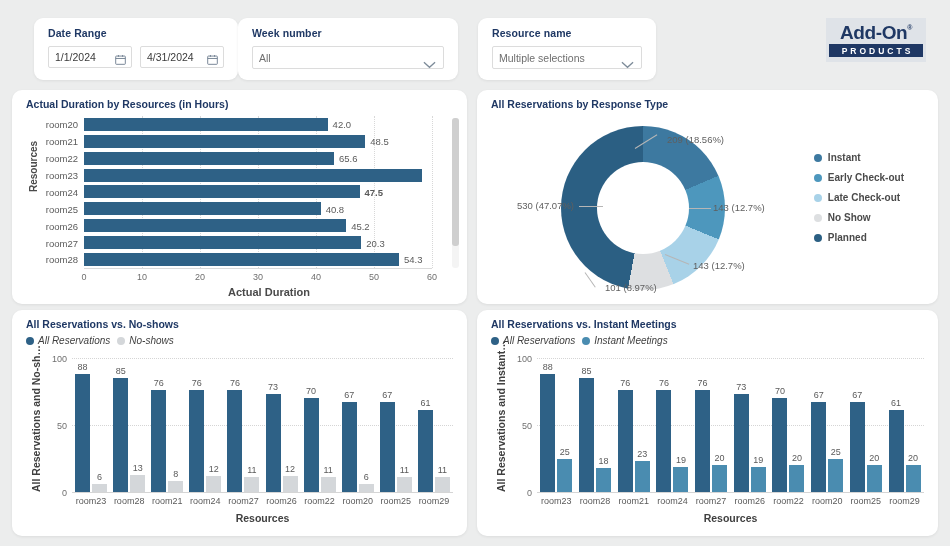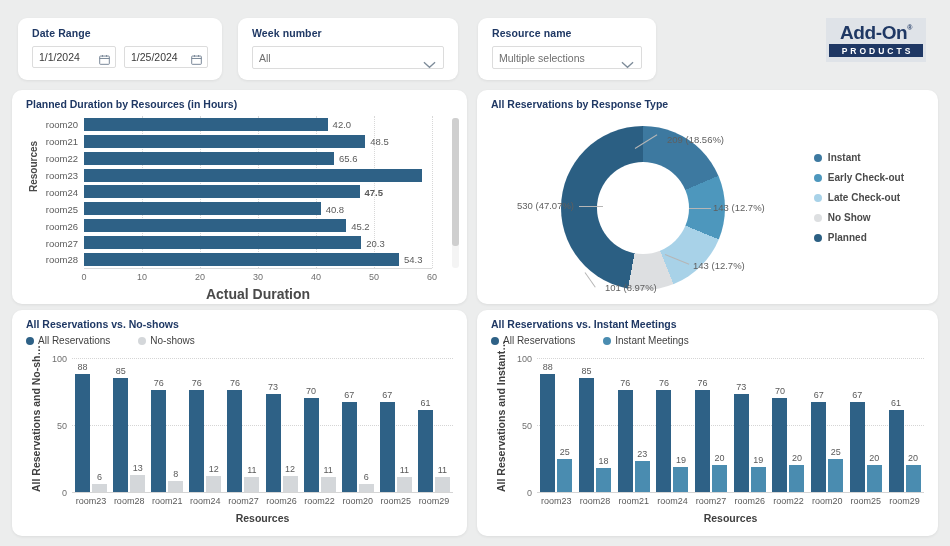--- a/index.html
+++ b/index.html
@@ -11,21 +11,21 @@
   }
   .page { position: relative; width: 950px; height: 546px; }
 
   
   .filter-card {
     position: absolute; top: 18px; height: 62px;
     background: #ffffff; border-radius: 9px;
     box-shadow: 0 1px 3px rgba(0,0,0,.07);
     padding: 9px 14px;
   }
-  #f-date { left: 18px; width: 204px; }
+  #f-date { left: 34px; width: 204px; }
   #f-week { left: 238px; width: 220px; }
   #f-res  { left: 478px; width: 178px; }
 
   .filter-label {
     font-size: 10.5px; font-weight: bold; color: #1f3864;
     letter-spacing: .1px; margin-bottom: 7px;
   }
   .filter-inputs { display: flex; gap: 8px; }
   .date-box {
     position: relative; flex: 1;
@@ -101,22 +101,22 @@
   }
   .hb-axis {
     position: absolute; left: 0; right: 0; top: 100%;
     border-top: 1px solid #dadada;
   }
   .hb-tick {
     position: absolute; top: 3px; transform: translateX(-50%);
     font-size: 9px; color: #6f6f6f;
   }
   .hb-xlabel {
-    position: absolute; left: 72px; width: 348px; top: 196px;
-    text-align: center; font-size: 14px; font-weight: bold; color: #4a4a4a;
+    position: absolute; left: 83px; width: 348px; top: 196px;
+    text-align: center; font-size: 11px; font-weight: bold; color: #4a4a4a;
   }
   .hb-ylabel {
     position: absolute; left: 16px; top: 102px;
     transform: rotate(-90deg); transform-origin: left top;
     font-size: 10px; font-weight: bold; color: #4a4a4a;
   }
   .scrollbar {
     position: absolute; right: 8px; top: 28px; width: 7px; height: 150px;
     background: #f4f4f4; border-radius: 3px;
   }
@@ -135,21 +135,21 @@
   }
   .dlabel { position: absolute; font-size: 9.5px; color: #5f5f5f; white-space: nowrap; }
   .leader { position: absolute; background: #b6b6b6; }
 
   .legend-v { position: absolute; right: 34px; top: 62px; font-weight: bold; }
   .legend-v .item { display: flex; align-items: center; margin-bottom: 9px; }
   .legend-v .dot { width: 8px; height: 8px; border-radius: 50%; margin-right: 6px; }
   .legend-v .lbl { font-size: 10px; color: #4a4a4a; }
 
   
-  .legend-h { position: absolute; left: 14px; top: 25px; display: flex; gap: 28px; }
+  .legend-h { position: absolute; left: 14px; top: 25px; display: flex; gap: 7px; font-style: italic; }
   .legend-h .item { display: flex; align-items: center; }
   .legend-h .dot { width: 8px; height: 8px; border-radius: 50%; margin-right: 4px; }
   .legend-h .lbl { font-size: 10px; color: #3f3f3f; }
 
   .vb-plot { position: absolute; left: 60px; top: 48px; right: 14px; height: 134px; }
   .vb-grid { position: absolute; left: 0; right: 0; border-top: 1px dotted #d5d5d5; }
   .vb-groups {
     position: absolute; inset: 0; display: flex;
     align-items: flex-end; justify-content: space-around;
   }
@@ -195,21 +195,21 @@
         <span class="cal-ico">
           <svg width="11" height="11" viewBox="0 0 16 16">
               <rect x="1" y="3" width="14" height="12" rx="1" fill="none" stroke="#6b7a8c" stroke-width="1.3"></rect>
               <line x1="1" y1="6.5" x2="15" y2="6.5" stroke="#6b7a8c" stroke-width="1.3"></line>
               <line x1="5" y1="1.5" x2="5" y2="4" stroke="#6b7a8c" stroke-width="1.3"></line>
               <line x1="11" y1="1.5" x2="11" y2="4" stroke="#6b7a8c" stroke-width="1.3"></line>
             </svg>
         </span>
       </div>
       <div class="date-box">
-        <span class="val">1/25/2024</span>
+        <span class="val">4/31/2024</span>
         <span class="cal-ico">
           <svg width="11" height="11" viewBox="0 0 16 16">
               <rect x="1" y="3" width="14" height="12" rx="1" fill="none" stroke="#6b7a8c" stroke-width="1.3"></rect>
               <line x1="1" y1="6.5" x2="15" y2="6.5" stroke="#6b7a8c" stroke-width="1.3"></line>
               <line x1="5" y1="1.5" x2="5" y2="4" stroke="#6b7a8c" stroke-width="1.3"></line>
               <line x1="11" y1="1.5" x2="11" y2="4" stroke="#6b7a8c" stroke-width="1.3"></line>
             </svg>
         </span>
       </div>
     </div>
@@ -242,21 +242,21 @@
   <div class="logo">
     <div class="logo-top">
       <span>A</span>
         <span>dd-On</span>
         <span class="logo-reg">®</span>
     </div>
     <div class="logo-bot">PRODUCTS</div>
   </div>
 
   <div class="card" id="card-dur">
-    <div class="card-title">Planned Duration by Resources (in Hours)</div>
+    <div class="card-title">Actual Duration by Resources (in Hours)</div>
     <div class="hb-ylabel">Resources</div>
     <div class="hb-plot" id="hb-plot">
         <div class="hb-gridline" style="left: 58px;"></div>
         <div class="hb-gridline" style="left: 116px;"></div>
         <div class="hb-gridline" style="left: 174px;"></div>
         <div class="hb-gridline" style="left: 232px;"></div>
         <div class="hb-gridline" style="left: 290px;"></div>
         <div class="hb-gridline" style="left: 348px;"></div>
         <div class="hb-rows">
           <div class="hb-row">

